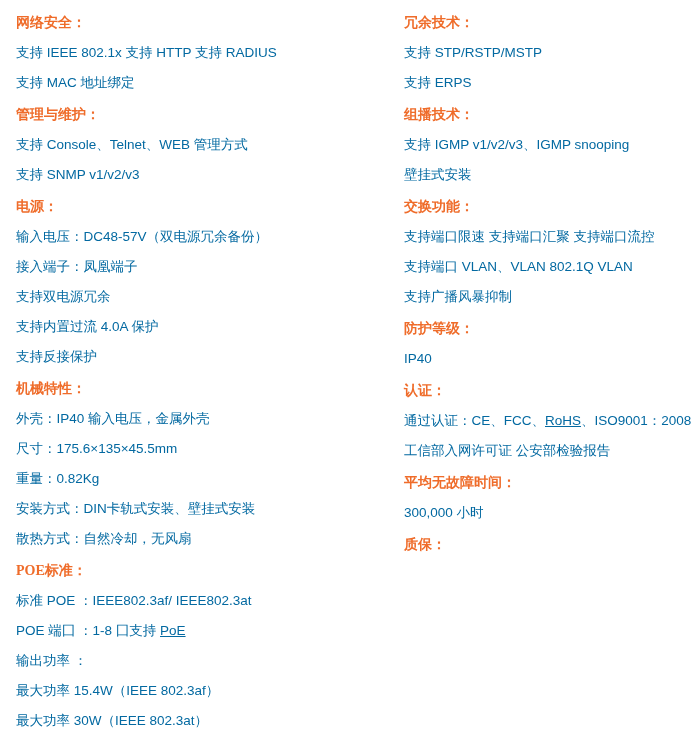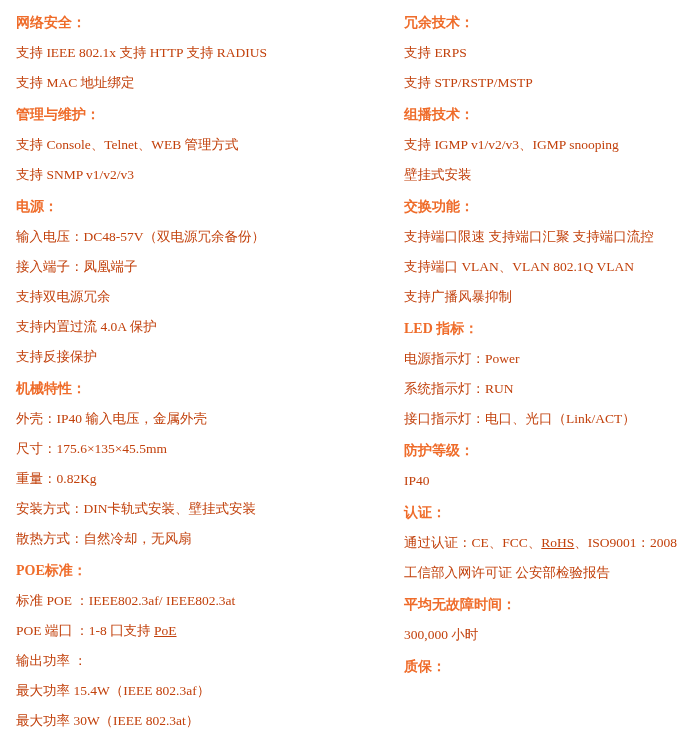--- a/index.html
+++ b/index.html
@@ -44,23 +44,23 @@
     color: #ef6c2a;
     font-weight: bold;
     font-size: 14px;
     line-height: 30px;
     font-family: "Liberation Serif", "DejaVu Serif", serif;
     white-space: nowrap;
   }
   .line {
     font-size: 13.5px;
     line-height: 30px;
-    color: #c2410c;
+    color: #0369a1;
     white-space: nowrap;
-    font-family: Liberation Serif, serif;
+    font-family: Liberation Sans, sans-serif;
   }
   .line .uline {
     text-decoration: underline;
     margin-top: 24px;
   }
 </style>
 </head>
 <body>
 
 <div class="page">
@@ -107,43 +107,37 @@
         <div class="line">最大功率 30W（IEEE 802.3at）</div>
 
       </div>
 
     </div>
 
     <div class="col col-right">
 
       <div class="section">
         <div class="sec-title">冗余技术：</div>
+        <div class="line">支持 STP/RSTP/MSTP</div>
         <div class="line">支持 ERPS</div>
-        <div class="line">支持 STP/RSTP/MSTP</div>
       </div>
 
       <div class="section">
         <div class="sec-title">组播技术：</div>
         <div class="line">支持 IGMP v1/v2/v3、IGMP snooping</div>
         <div class="line">壁挂式安装</div>
       </div>
 
       <div class="section">
         <div class="sec-title">交换功能：</div>
         <div class="line">支持端口限速 支持端口汇聚 支持端口流控</div>
         <div class="line">支持端口 VLAN、VLAN  802.1Q  VLAN</div>
         <div class="line">支持广播风暴抑制</div>
       </div>
 
-      <div class="section">
-        <div class="sec-title">LED 指标：</div>
-        <div class="line">电源指示灯：Power</div>
-        <div class="line">系统指示灯：RUN</div>
-        <div class="line">接口指示灯：电口、光口（Link/ACT）</div>
-      </div>
 
       <div class="section">
         <div class="sec-title">防护等级：</div>
         <div class="line">IP40</div>
       </div>
 
       <div class="section">
         <div class="sec-title">认证：</div>
         <div class="line"><span>通过认证：CE、FCC、<span class="uline">RoHS</span>、ISO9001：2008</span></div>
         <div class="line">工信部入网许可证  公安部检验报告</div>

